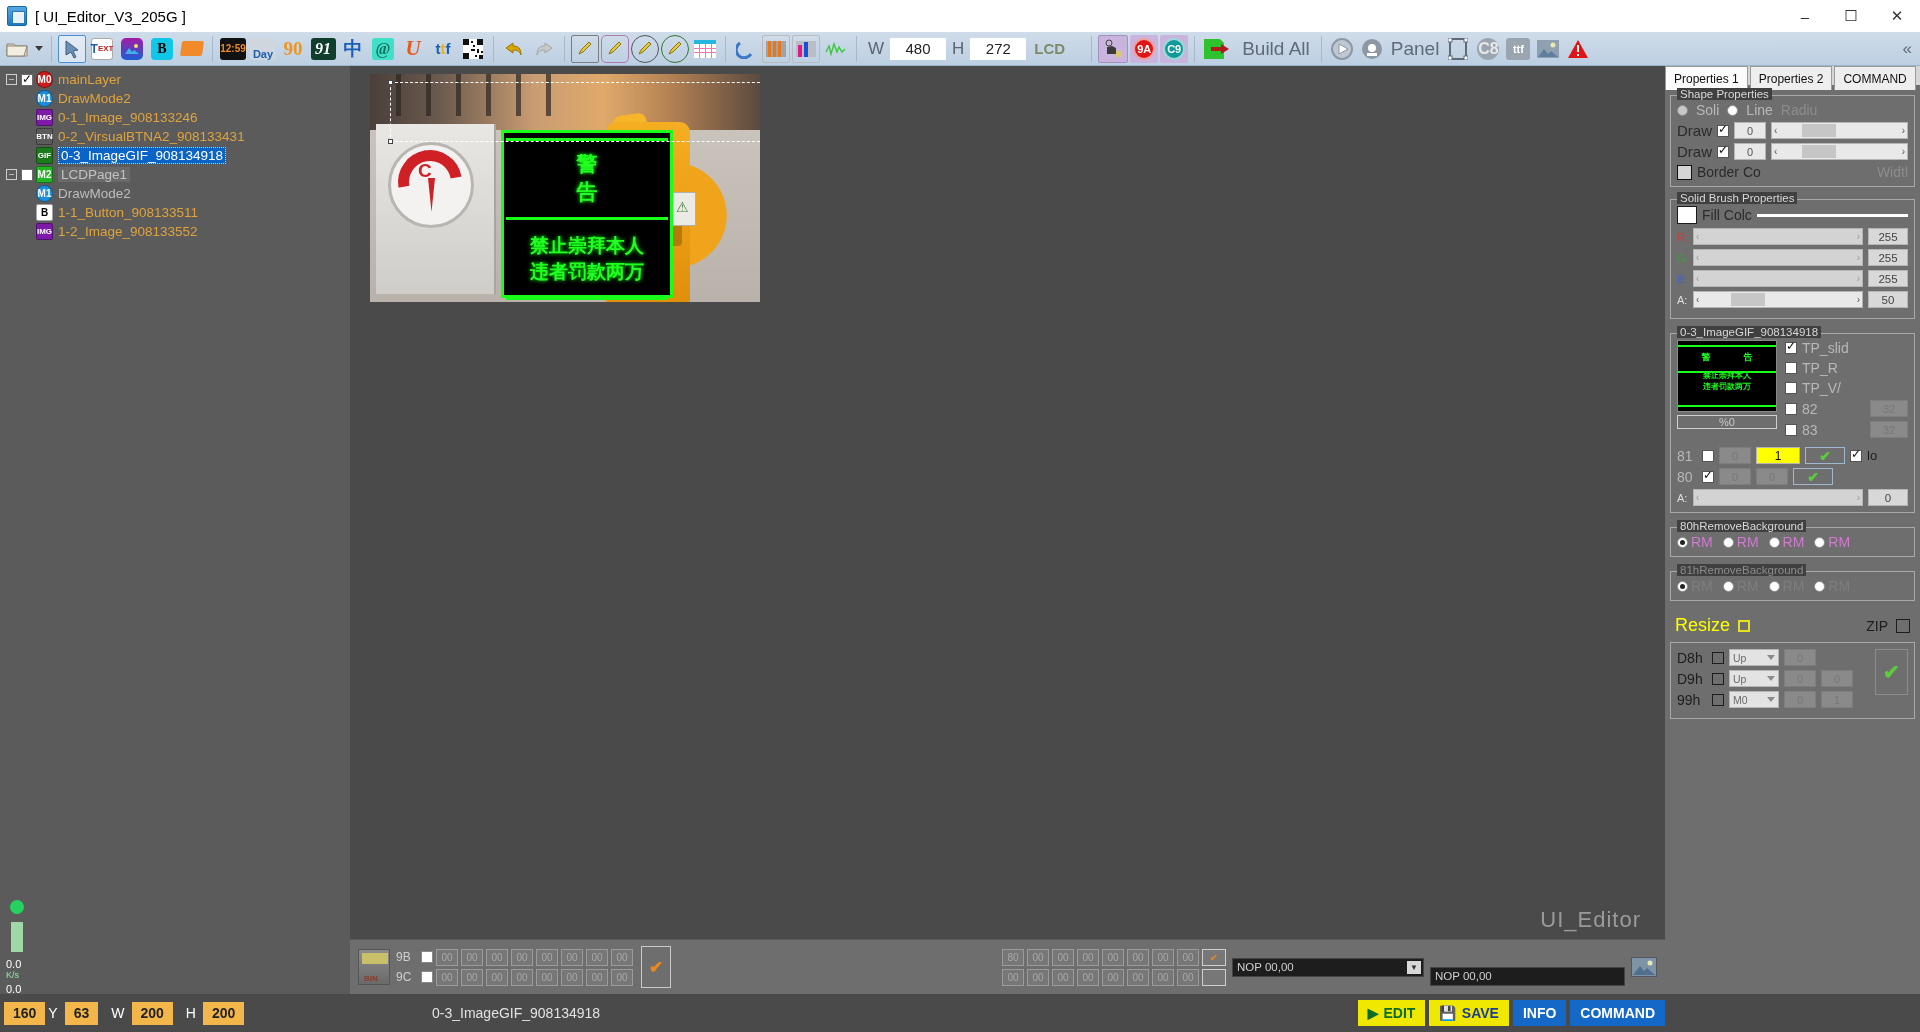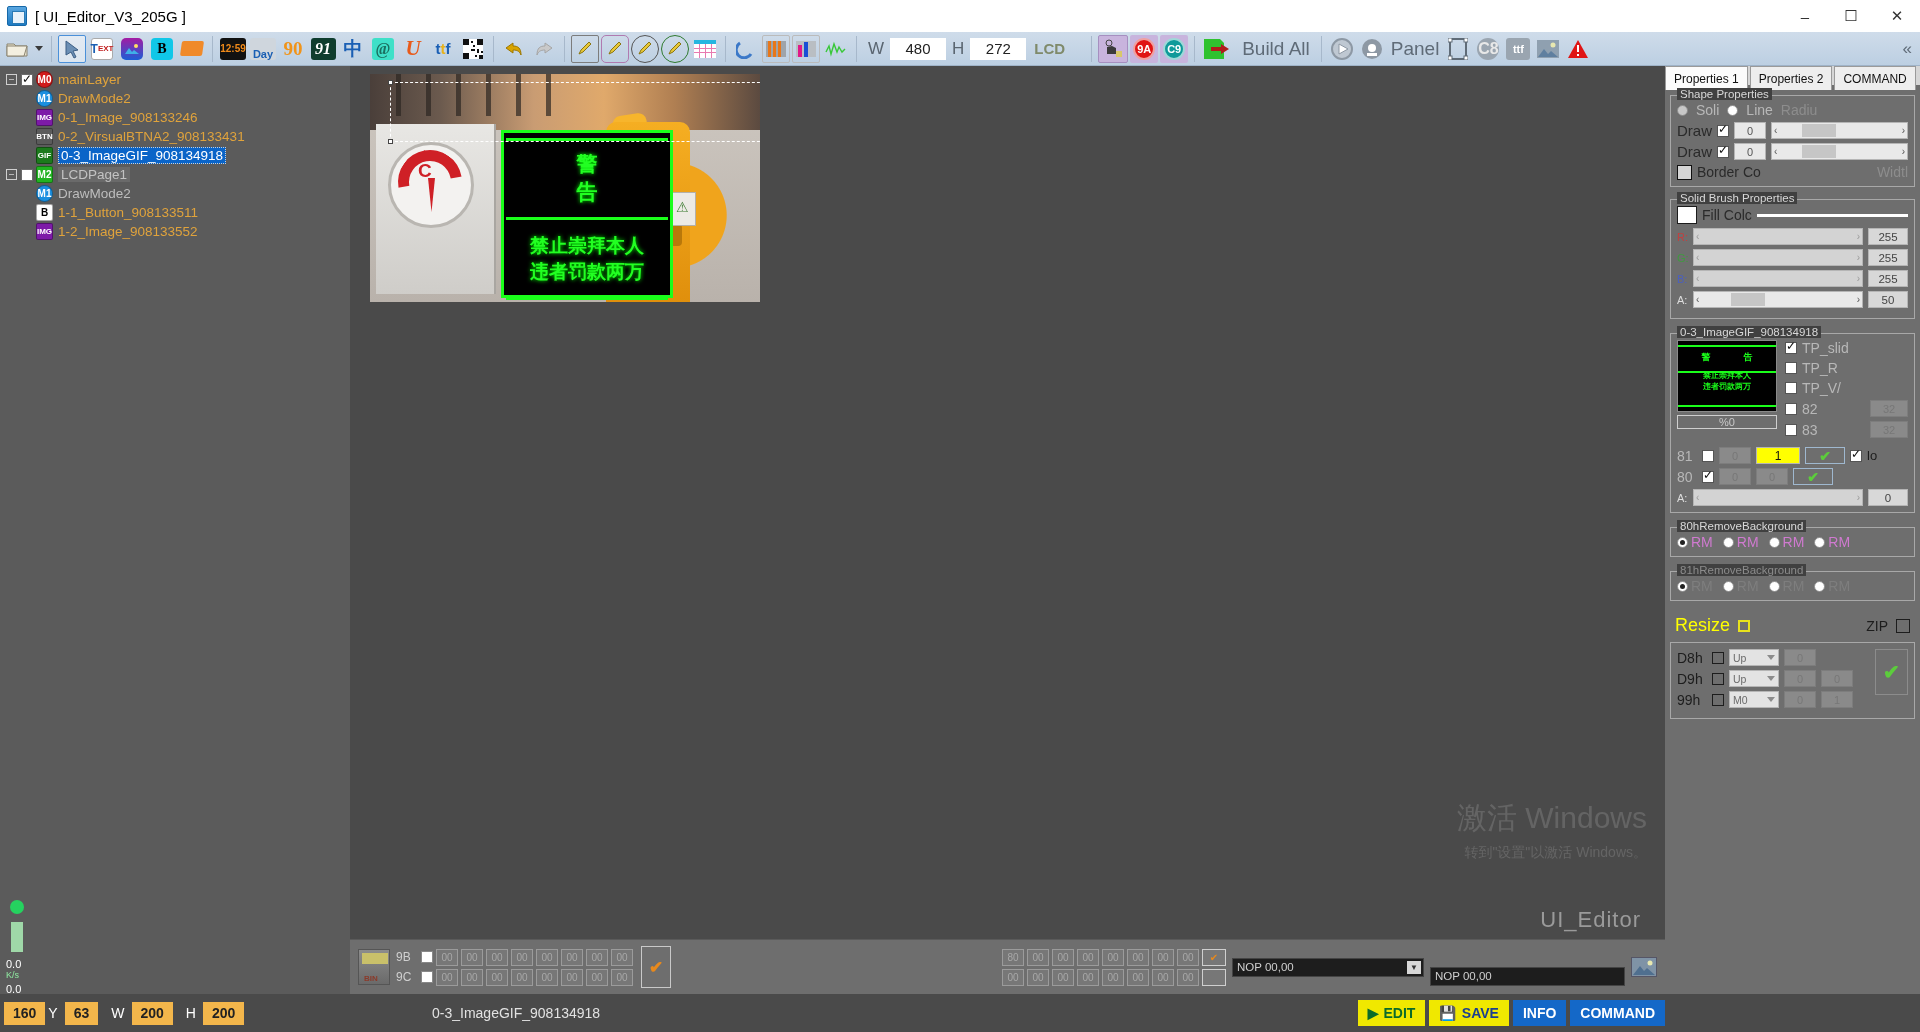--- a/index.html
+++ b/index.html
@@ -673,24 +673,20 @@
     </div>
 
     <div id="selrect">
       <div class="handle" style="left:-3px;top:-3px"></div>
 
       <div class="handle" style="left:-3px;bottom:-3px"></div>
 
     </div>
   </div>
 
-  <div id="wm">
-    <div>激活 Windows</div>
-    <div class="s">转到"设置"以激活 Windows。</div>
-  </div>
   <div id="wmlogo" style="right:24px;bottom:6px">UI_Editor</div>
 </div>
 
 <div id="bottom">
   <div class="binicon"></div>
   <div class="hexrows">
       <div class="hexrow">
         <div class="hexlbl">9B</div>
         <div class="hexck"></div>
         <div class="hexcell">00</div>

